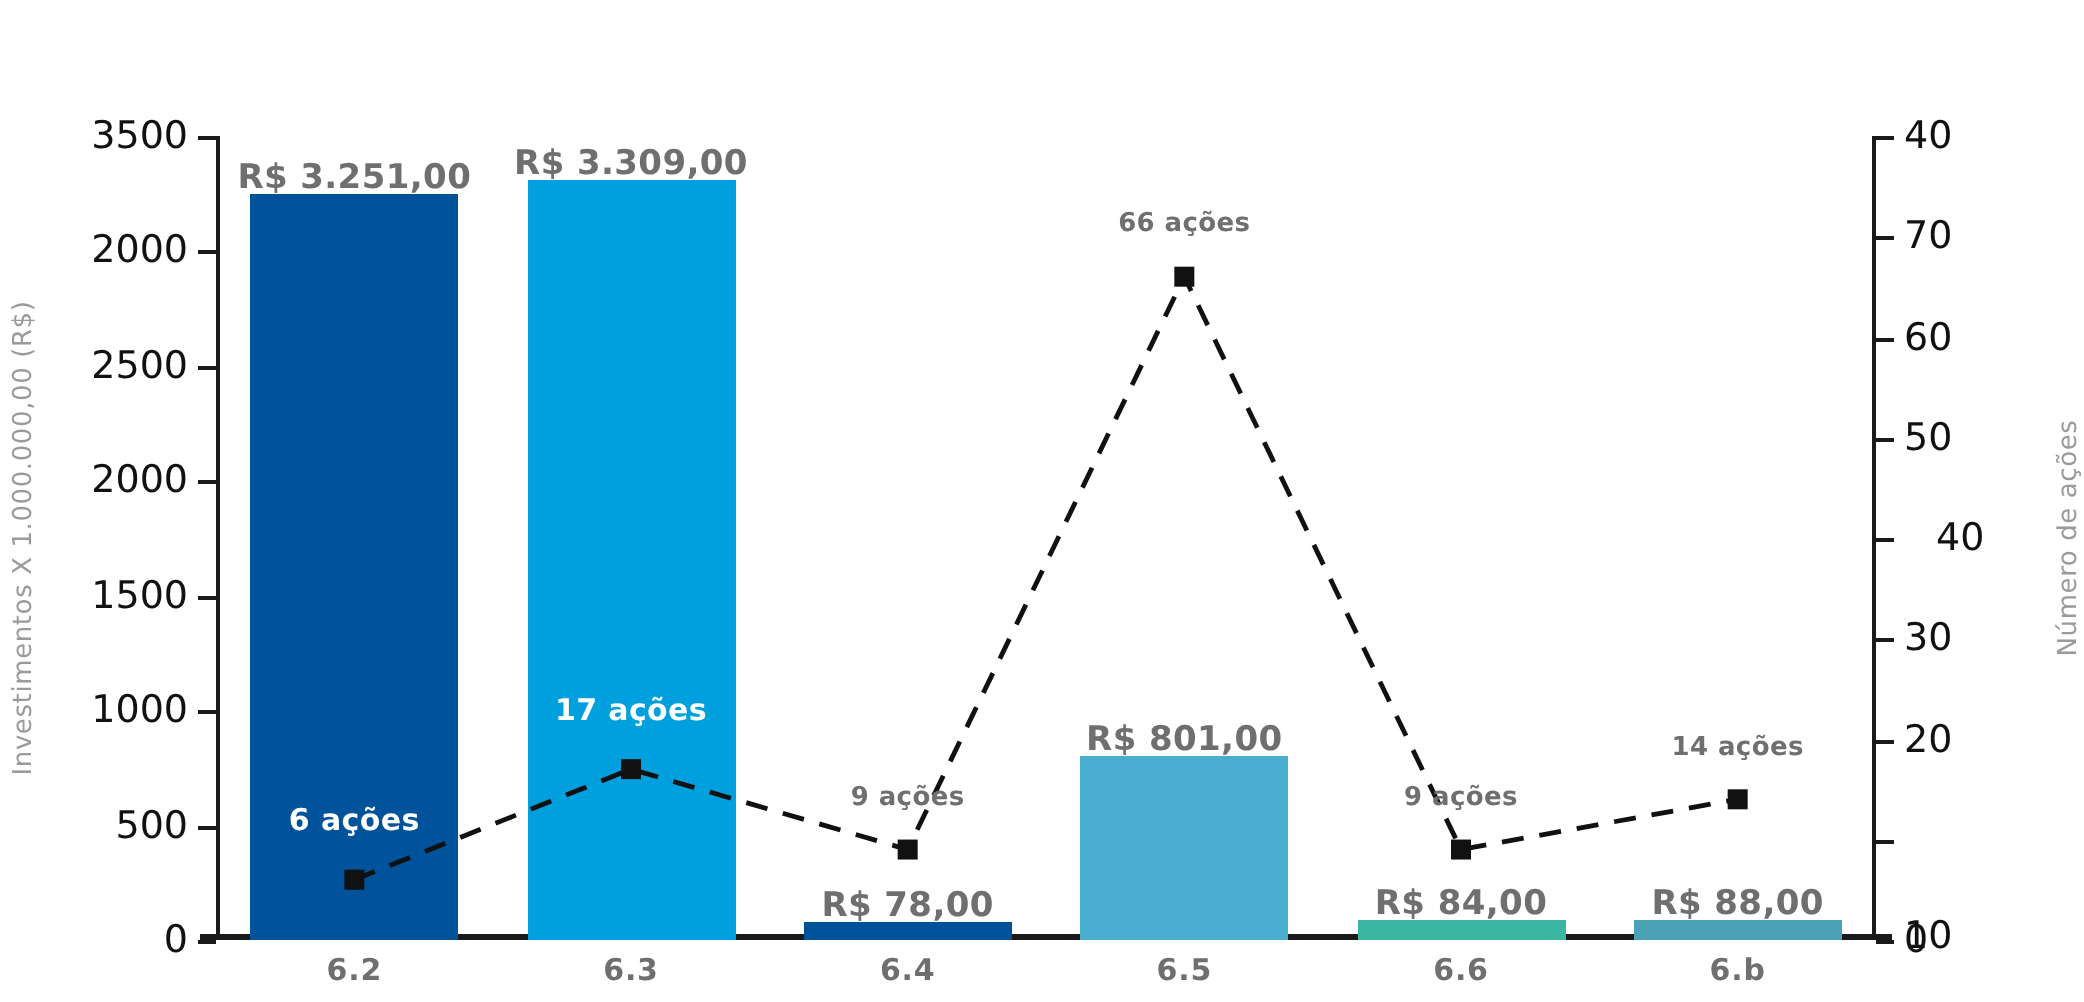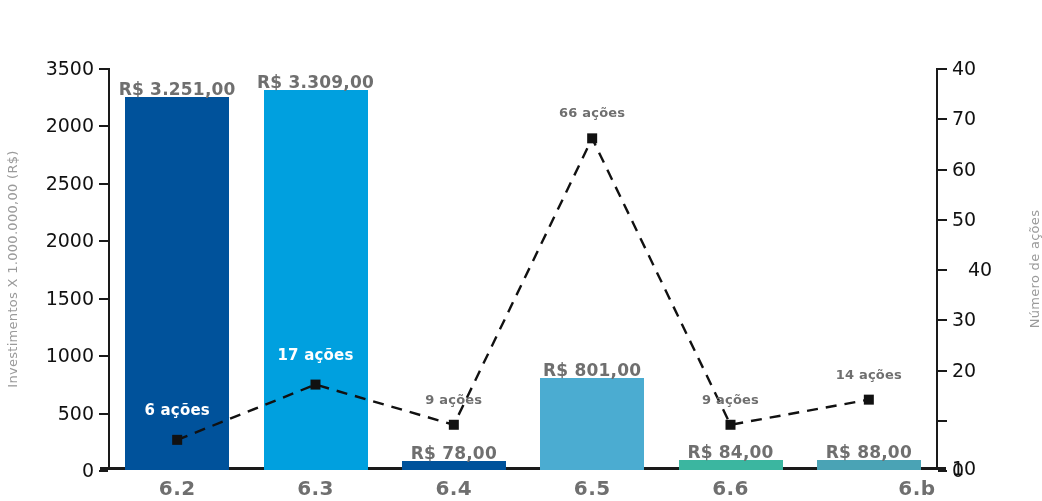--- a/index.html
+++ b/index.html
@@ -78,21 +78,21 @@
     font-weight:bold;
     color:#6f6f6f;
     white-space:nowrap;
     letter-spacing:.2px;
   }
 
   
   .xtick-label{
     position:absolute;
     top:408px;
-    font-size:20px;
+    font-size:15px;
     font-weight:bold;
     color:#6f6f6f;
     text-align:center;
     transform:translateX(-50%);
     letter-spacing:.4px;
   }
 
   
   .line-svg{position:absolute;left:0;top:0;width:830px;height:402px;overflow:visible;}
   .pt-label{
@@ -192,16 +192,16 @@
         <div class="pt-label muted" style="left: 484.167px; top: 44.35px;">66 ações</div>
         <div class="pt-label muted" style="left: 622.5px; top: 330.775px;">9 ações</div>
         <div class="pt-label muted" style="left: 760.833px; top: 305.65px;">14 ações</div>
       </div>
     <div id="xlabels">
         <div class="xtick-label" style="left: 69.1667px;">6.2</div>
         <div class="xtick-label" style="left: 207.5px;">6.3</div>
         <div class="xtick-label" style="left: 345.833px;">6.4</div>
         <div class="xtick-label" style="left: 484.167px;">6.5</div>
         <div class="xtick-label" style="left: 622.5px;">6.6</div>
-        <div class="xtick-label" style="left: 760.833px; margin-left: 48px;">6.b</div>
+        <div class="xtick-label" style="left: 760.833px;">6.b</div>
       </div>
   </div>
 </div>
 
 </body></html>

